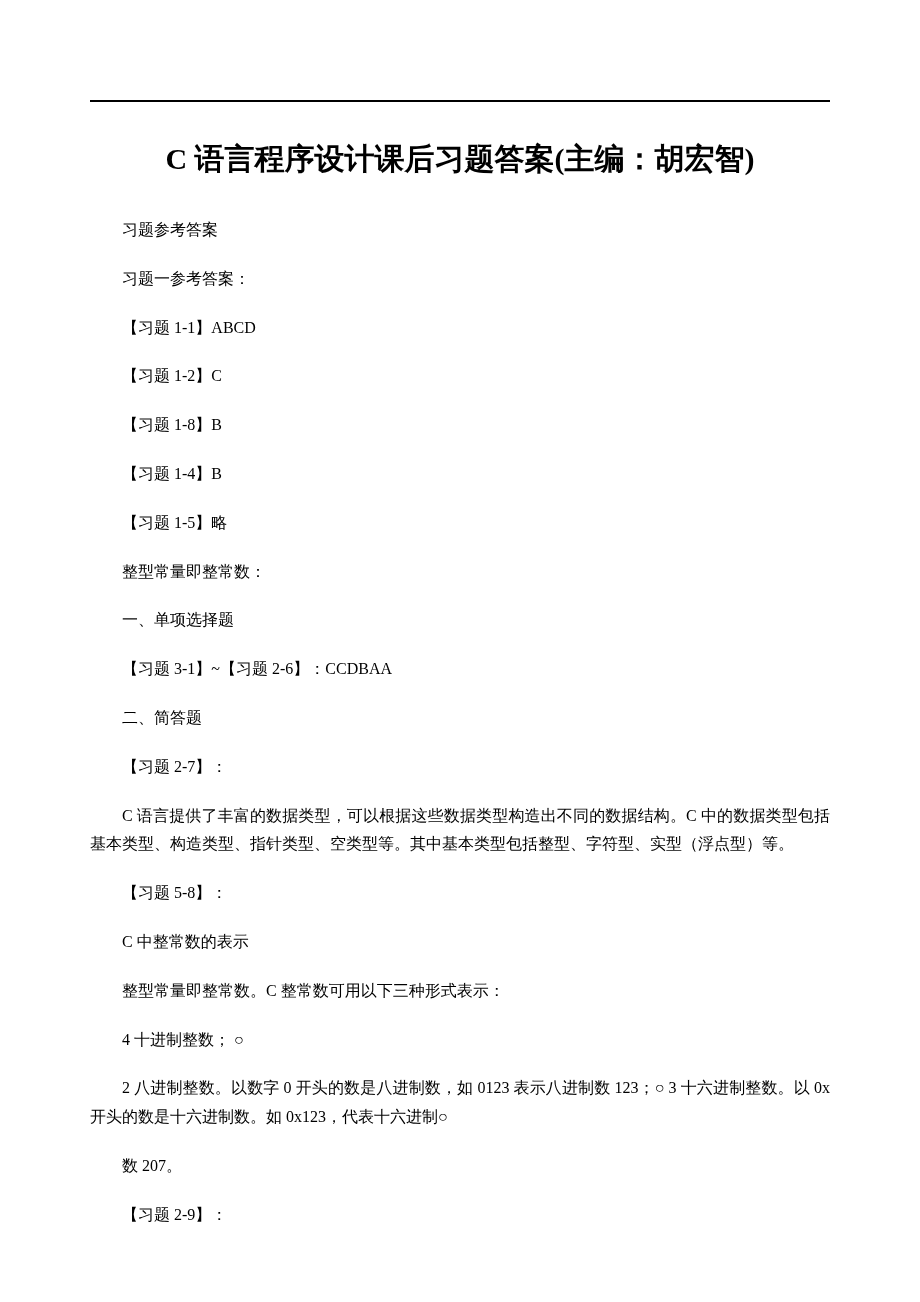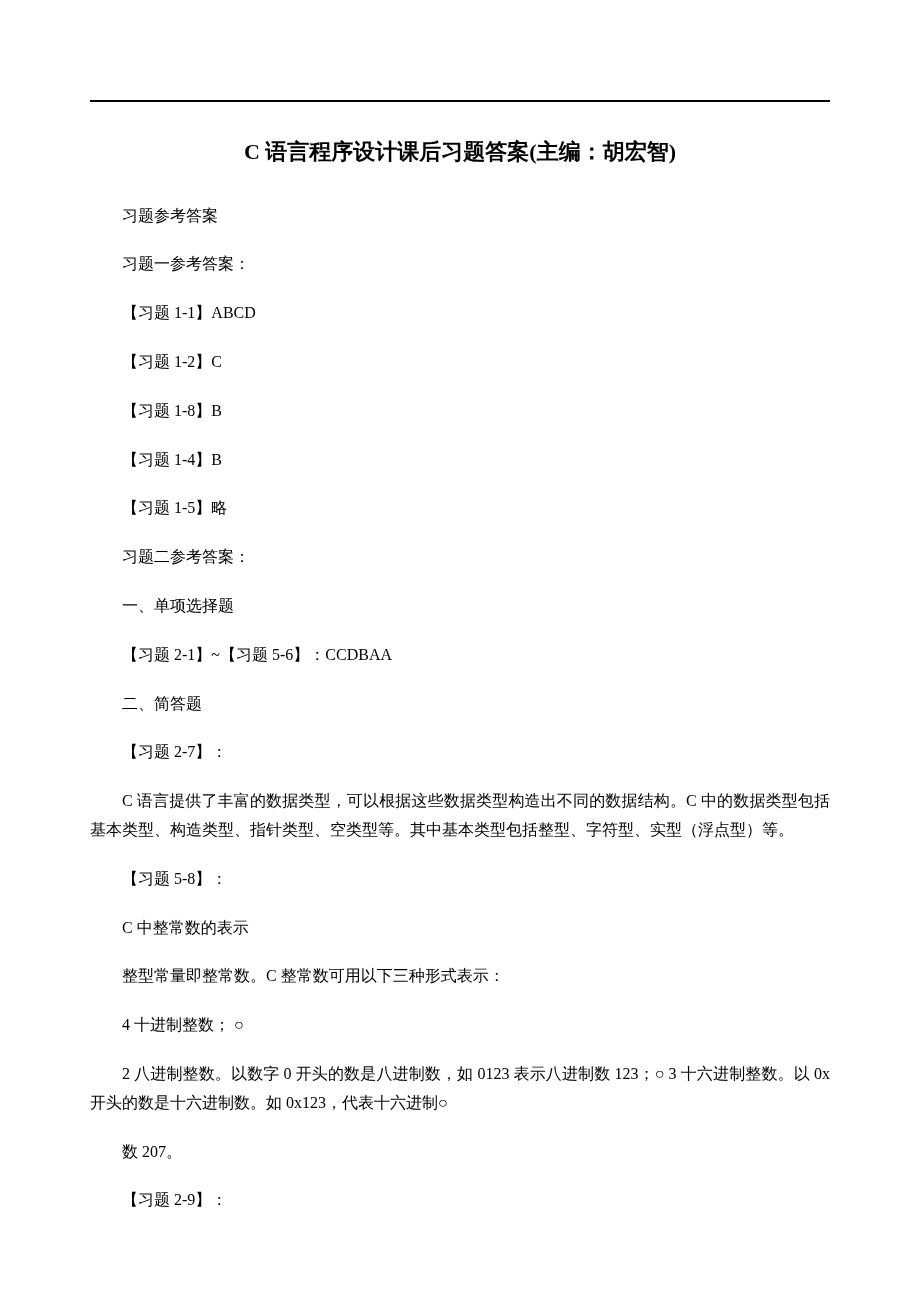--- a/index.html
+++ b/index.html
@@ -17,21 +17,21 @@
       line-height: 1.8;
       color: #000000;
     }
     .horizontal-rule {
       border: none;
       border-top: 2px solid #000000;
       margin-bottom: 30px;
     }
     .title {
       text-align: center;
-      font-size: 22px;
+      font-size: 30px;
       font-weight: bold;
       margin-bottom: 30px;
       font-family: "SimSun", "宋体", serif;
     }
     .paragraph {
       margin-bottom: 20px;
       text-indent: 2em;
     }
     .body-text {
       margin-bottom: 20px;
@@ -53,25 +53,25 @@
 <p class="paragraph">【习题 1-1】ABCD</p>
 
 <p class="paragraph">【习题 1-2】C</p>
 
 <p class="paragraph">【习题 1-8】B</p>
 
 <p class="paragraph">【习题 1-4】B</p>
 
 <p class="paragraph">【习题 1-5】略</p>
 
-<p class="paragraph">习题二参考答案：</p>
+<p class="paragraph">整型常量即整常数：</p>
 
 <p class="paragraph">一、单项选择题</p>
 
-<p class="paragraph">【习题 2-1】~【习题 5-6】：CCDBAA</p>
+<p class="paragraph">【习题 3-1】~【习题 2-6】：CCDBAA</p>
 
 <p class="paragraph">二、简答题</p>
 
 <p class="paragraph">【习题 2-7】：</p>
 
 <p class="body-text">C 语言提供了丰富的数据类型，可以根据这些数据类型构造出不同的数据结构。C 中的数据类型包括基本类型、构造类型、指针类型、空类型等。其中基本类型包括整型、字符型、实型（浮点型）等。</p>
 
 <p class="paragraph">【习题 5-8】：</p>
 
 <p class="paragraph">C 中整常数的表示</p>

